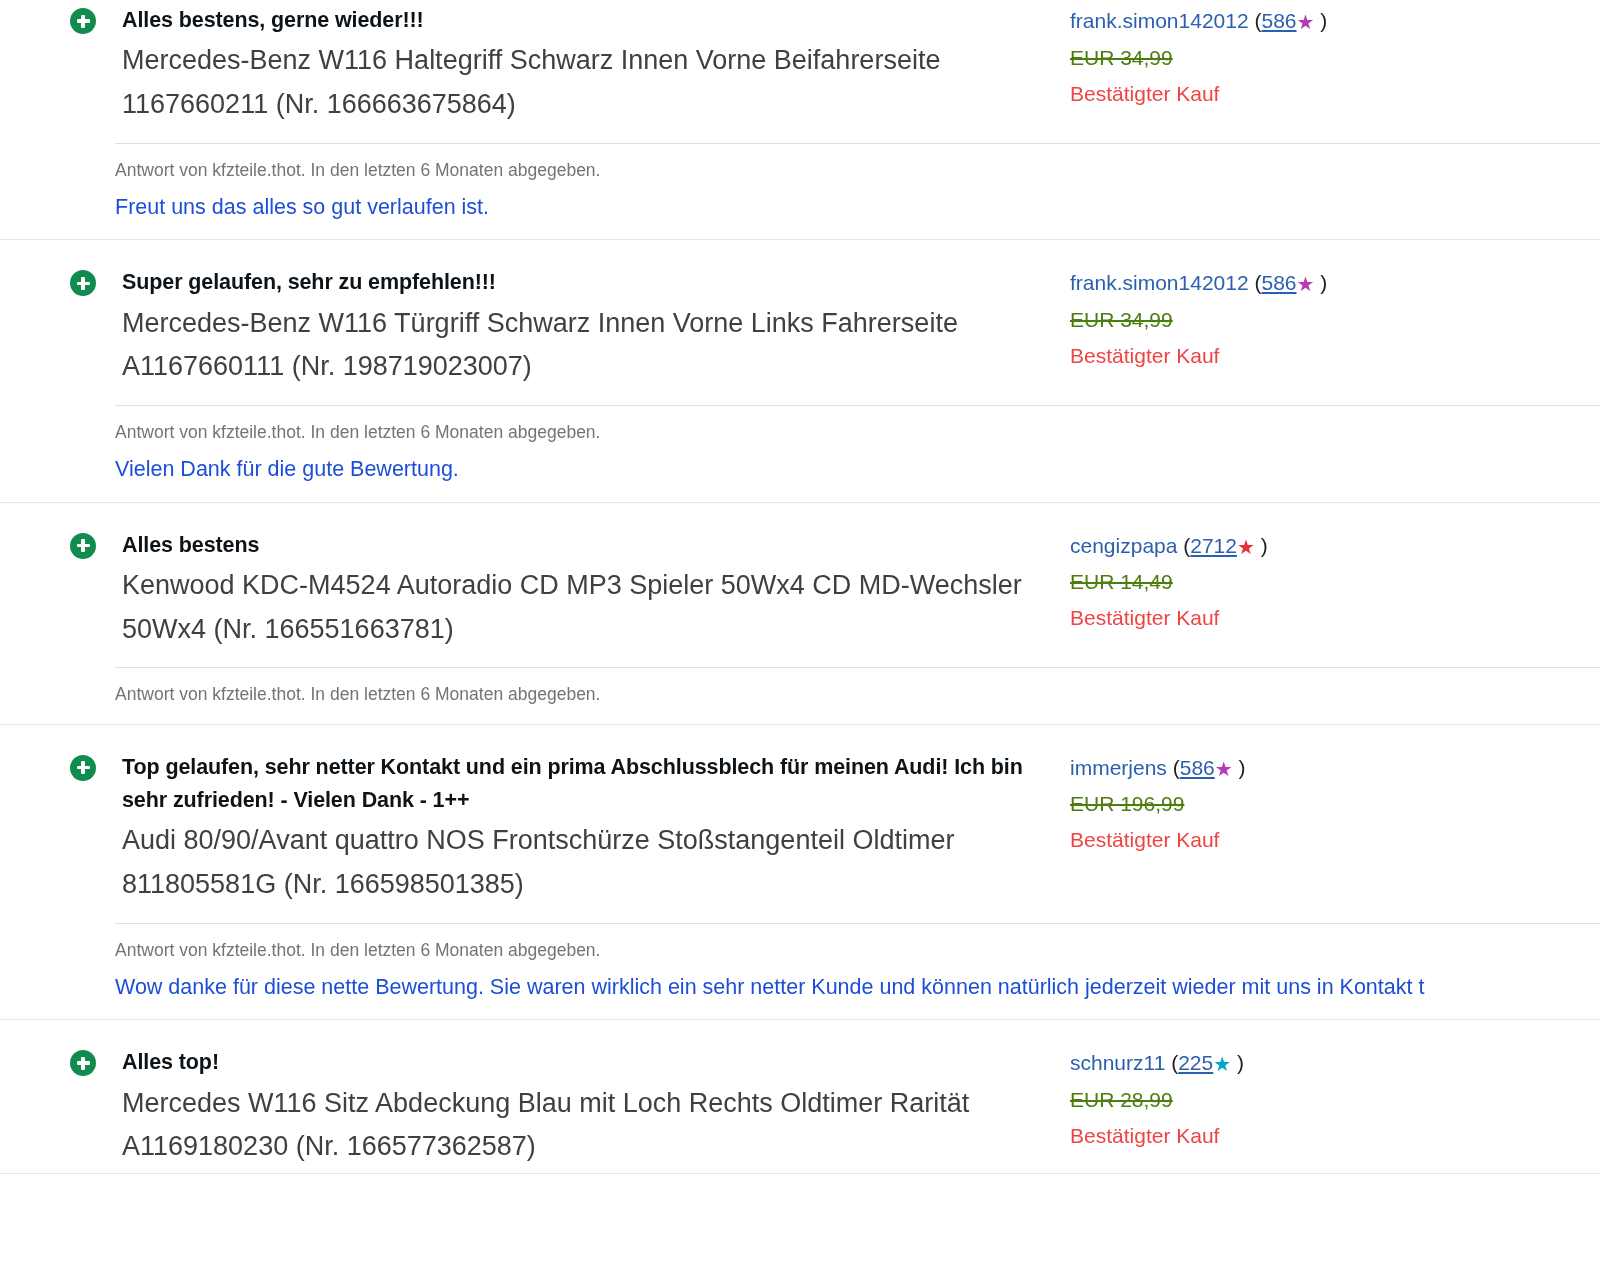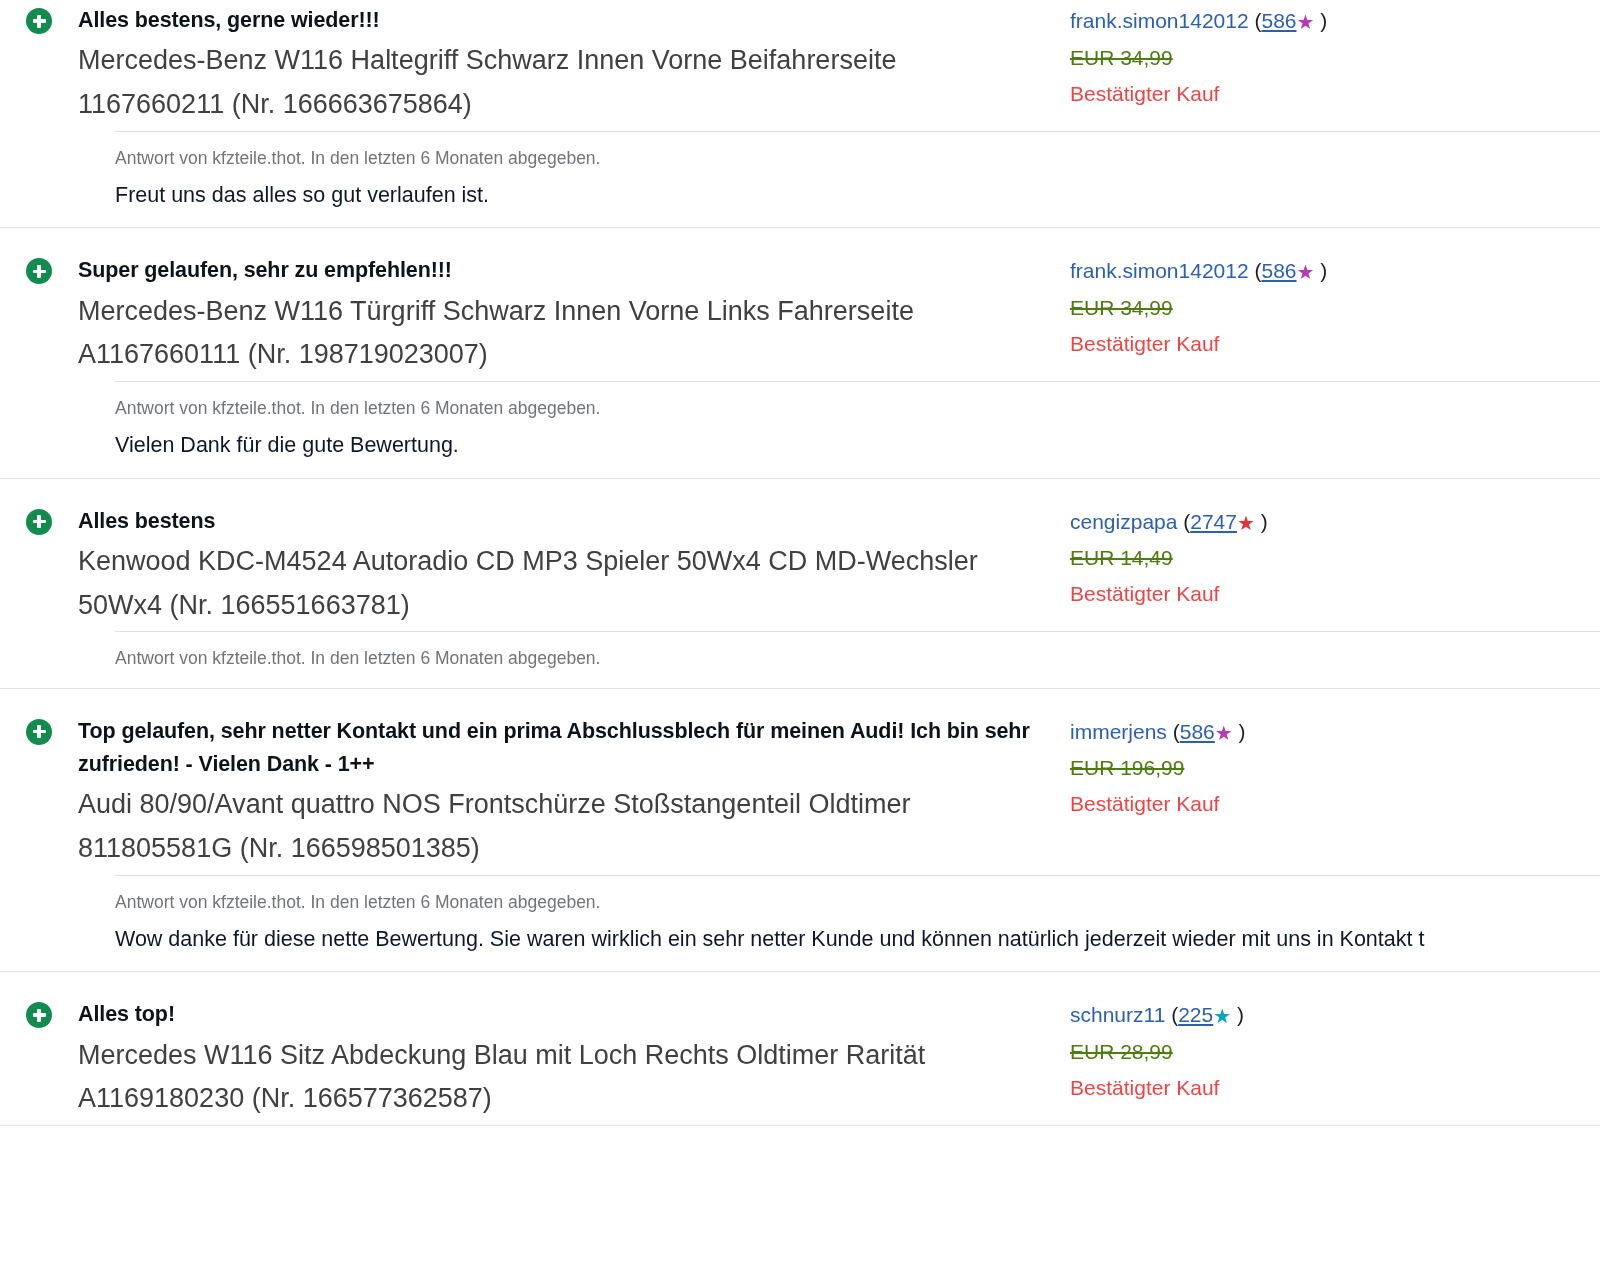--- a/index.html
+++ b/index.html
@@ -21,20 +21,21 @@
     border-bottom: 1px solid #e5e5e5;
     padding: 0;
   }
   .feedback-entry:first-child .entry-main {
     padding-top: 4px;
   }
   .entry-main {
     display: flex;
     align-items: flex-start;
     padding: 26px 0 4px 0;
+    margin-left: 44px;
   }
   .status-col {
     width: 78px;
     flex: 0 0 78px;
     display: flex;
     justify-content: center;
     padding-top: 4px;
   }
   .status-icon {
     width: 26px;
@@ -114,33 +115,33 @@
     text-decoration: line-through;
     line-height: 1.62;
     margin-bottom: 2px;
   }
   .purchase-status {
     font-size: 21px;
     color: #ef4444;
     line-height: 1.62;
   }
   .reply-block {
-    margin: 0 0 16px 115px;
+    margin: 12px 0 16px 115px;
     border-top: 1px solid #e0e0e0;
     padding-top: 13px;
   }
   .reply-meta {
     font-size: 17.5px;
     color: #707579;
     line-height: 1.5;
     margin-bottom: 8px;
   }
   .reply-text {
     font-size: 21.5px;
-    color: #0f172a;
+    color: #1d4ed8;
     line-height: 1.5;
     white-space: nowrap;
     overflow: hidden;
   }
 </style>
 </head>
 <body>
 
 <div class="feedback-list">
     <div class="feedback-entry">
@@ -186,21 +187,21 @@
     <div class="feedback-entry">
     <div class="entry-main">
       <div class="status-col">
         <span class="status-icon" style="background: rgb(17, 140, 78);"></span>
       </div>
       <div class="text-col">
         <div class="comment">Alles bestens</div>
         <div class="item-title">Kenwood KDC-M4524 Autoradio CD MP3 Spieler 50Wx4 CD MD-Wechsler 50Wx4 (Nr. 166551663781)</div>
       </div>
       <div class="meta-col">
-        <div class="buyer-line"><a class="buyer-name" href="#">cengizpapa</a> <span class="paren">(</span><a class="score-wrap" href="#">2747</a><span class="star" style="color: rgb(229, 50, 56);">★</span><span class="paren"> )</span></div>
+        <div class="buyer-line"><a class="buyer-name" href="#">cengizpapa</a> <span class="paren">(</span><a class="score-wrap" href="#">2712</a><span class="star" style="color: rgb(229, 50, 56);">★</span><span class="paren"> )</span></div>
         <div class="price">EUR 14,49</div>
         <div class="purchase-status">Bestätigter Kauf</div>
       </div>
     </div>
     <div class="reply-block">
       <div class="reply-meta">Antwort von kfzteile.thot. In den letzten 6 Monaten abgegeben.</div>
     </div>
   </div>
     <div class="feedback-entry">
     <div class="entry-main">

